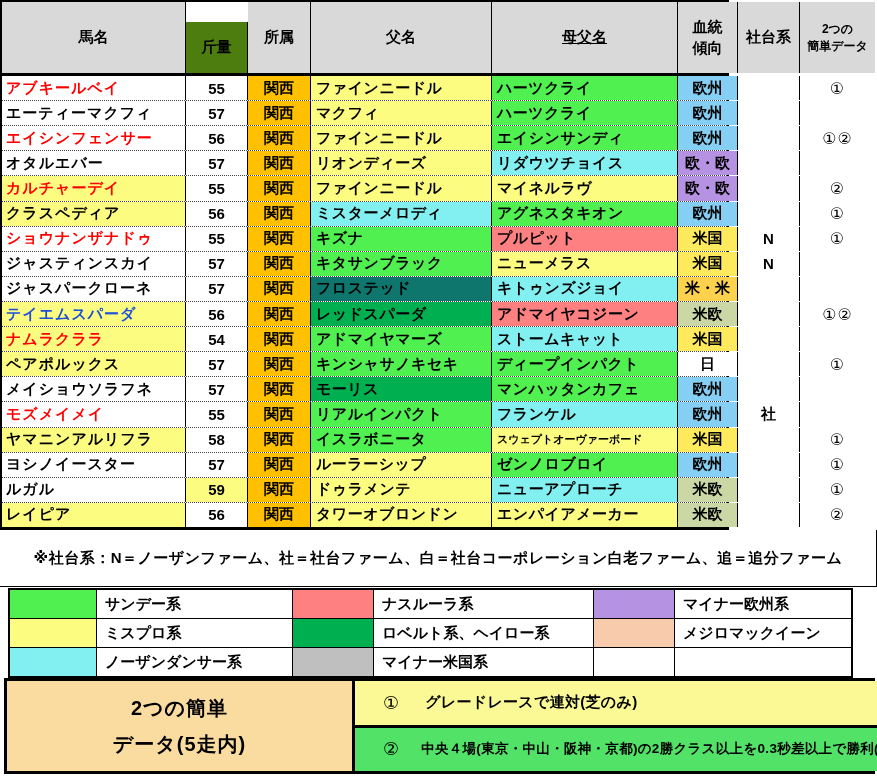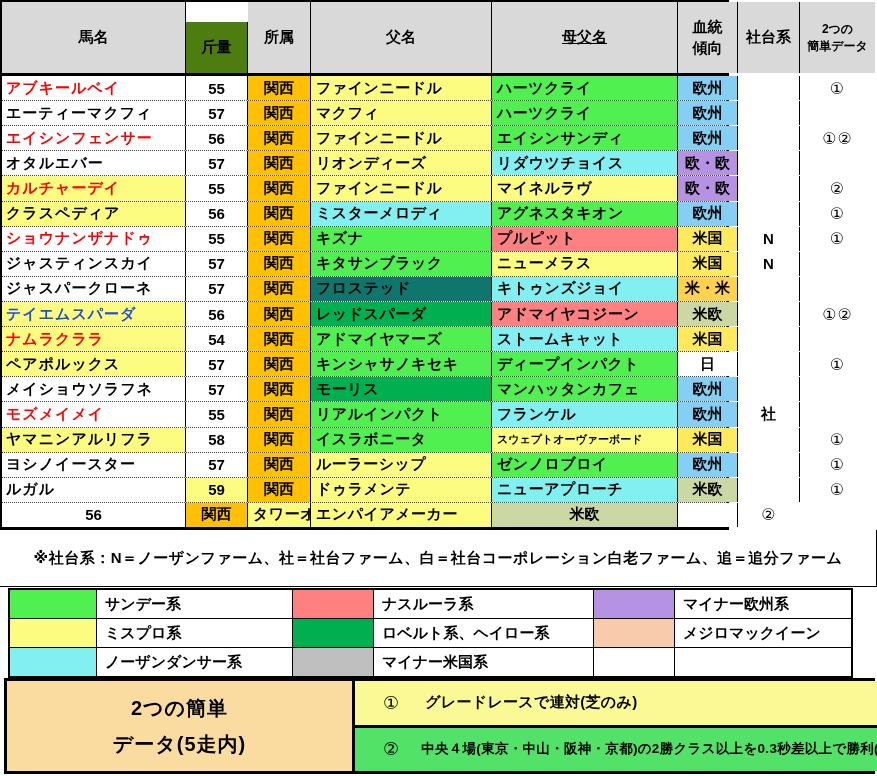--- a/index.html
+++ b/index.html
@@ -235,20 +235,21 @@
           <div class="cell c-name" style="background: rgb(255, 255, 255);">ルガル</div>
           <div class="cell c-weight" style="background: rgb(252, 252, 128);">59</div>
           <div class="cell c-aff" style="background: rgb(255, 192, 0);">関西</div>
           <div class="cell c-father" style="background: rgb(252, 252, 128);">ドゥラメンテ</div>
           <div class="cell c-mgf" style="background: rgb(130, 240, 240);">ニューアプローチ</div>
           <div class="cell c-blood" style="background: rgb(203, 216, 166);">米欧</div>
           <div class="cell c-shadai" style="background: rgb(255, 255, 255);"></div>
           <div class="cell c-marks" style="background: rgb(255, 255, 255);">①</div>
         </div>
         <div class="trow">
+          <div class="cell c-name" style="background: rgb(252, 252, 128);">レイピア</div>
           <div class="cell c-weight" style="background: rgb(255, 255, 255);">56</div>
           <div class="cell c-aff" style="background: rgb(255, 192, 0);">関西</div>
           <div class="cell c-father" style="background: rgb(252, 252, 128);">タワーオブロンドン</div>
           <div class="cell c-mgf" style="background: rgb(252, 252, 128);">エンパイアメーカー</div>
           <div class="cell c-blood" style="background: rgb(203, 216, 166);">米欧</div>
           <div class="cell c-shadai" style="background: rgb(255, 255, 255);"></div>
           <div class="cell c-marks" style="background: rgb(255, 255, 255);">②</div>
         </div>
       </div>
   </div>

